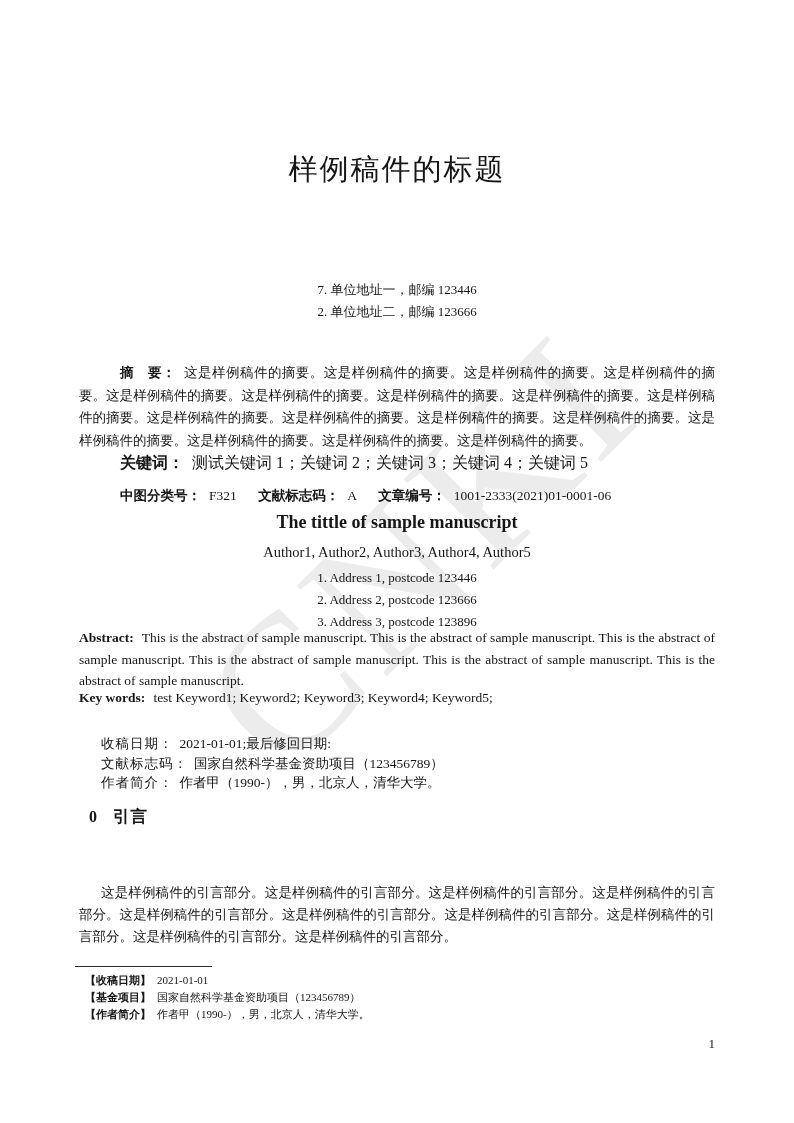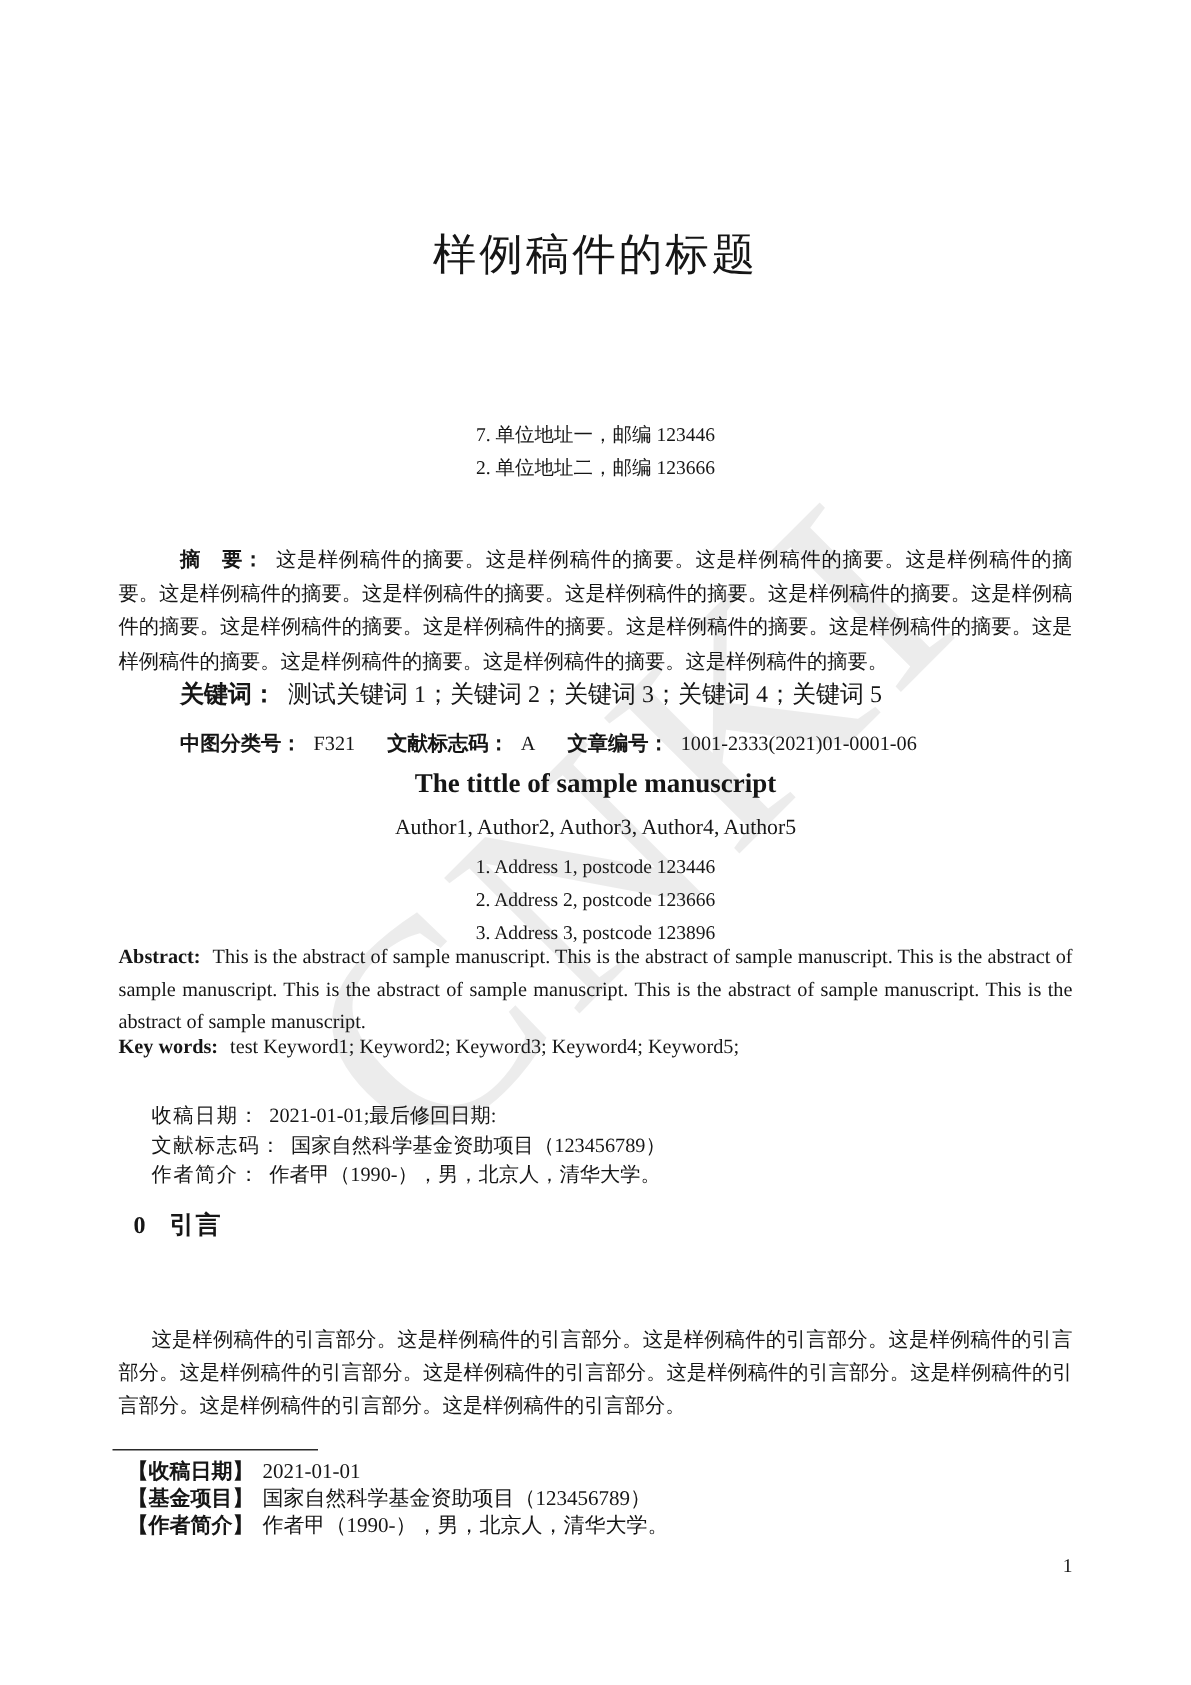--- a/index.html
+++ b/index.html
@@ -49,21 +49,21 @@
   .meta-line .m-value { margin-left:6px; }
 
   .section-heading { top:806px; font-size:16.5px;margin-left:10px; }
   .section-heading .sec-no { font-size:16px; margin-right:16px; }
   .section-heading .sec-title { font-family:"Liberation Sans","DejaVu Sans",sans-serif; font-weight:bold; letter-spacing:1px; }
 
   .intro { top:882px; font-size:13.5px; line-height:22px; text-align:justify; text-indent:22px; }
 
   .footnote { top:966px; }
   .footnote-rule { width:137px; border-top:1px solid #2a2a2a; margin-left:-4px; margin-bottom:5px; }
-  .footnote-line { padding-left:6px; font-size:14px; line-height:17px; }
+  .footnote-line { padding-left:6px; font-size:11px; line-height:17px; }
   .footnote-line .f-label { font-family:"Liberation Sans","DejaVu Sans",sans-serif; font-weight:bold; }
   .footnote-line .f-value { margin-left:6px; }
 
   .page-number { top:1036px; text-align:right; font-size:13px; }
 </style>
 </head>
 <body>
 
 <div class="page">
 

